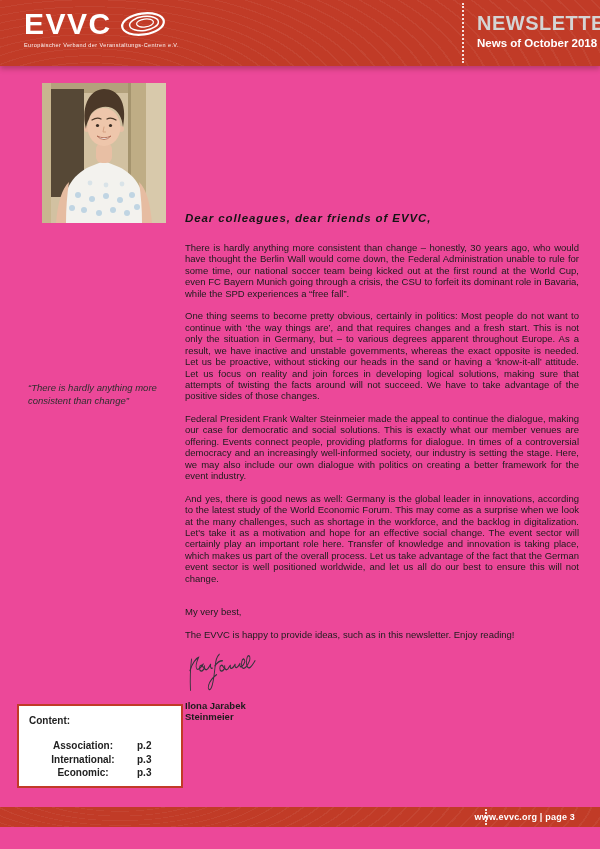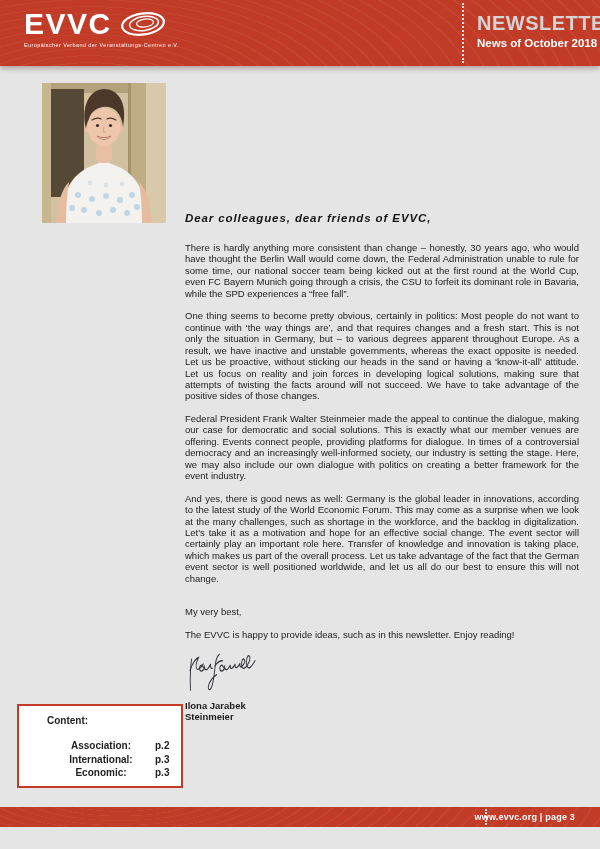--- a/index.html
+++ b/index.html
@@ -1,18 +1,18 @@
 <!DOCTYPE html>
 <html><head>
 <meta charset="utf-8">
 <style>
   * { margin:0; padding:0; box-sizing:border-box; }
   html,body { background:#ffffff; }
   .page {
-    position:relative; width:600px; height:849px; background:#e5e5e5;
+    position:relative; width:600px; height:849px; background:#ec4899;
     font-family:"Liberation Sans", sans-serif; overflow:hidden;
   }
 
   
   .header {
     position:absolute; left:0; top:0; width:600px; height:66px;
     background:
       repeating-radial-gradient(ellipse 900px 420px at 15% 170%,
         rgba(255,255,255,0.05) 0px, rgba(255,255,255,0.05) 2px,
         rgba(255,255,255,0) 2px, rgba(255,255,255,0) 15px),
@@ -50,21 +50,21 @@
   .main p.body-par {
     font-size:9.5px; line-height:11.45px; text-align:justify; margin:0 0 11px 0;
   }
   .valediction { margin-top:22px !important; text-align:left !important; }
   .signature-svg { display:block; margin:10px 0 4px -2px; }
   .sig-name, .sig-title { font-size:9.5px; font-weight:bold; line-height:11px; color:#1c1c1c; }
 
   
   .content-box {
     position:absolute; left:17px; top:704px; width:166px; height:84px;
-    border:2px solid #c13b27; padding:9px 10px 0 28px; background:#ffffff;
+    border:2px solid #c13b27; padding:9px 10px 0 10px; background:#ffffff;
   }
   .content-title { font-size:10px; font-weight:bold; color:#222222; margin-bottom:13px; }
   .content-row { display:flex; font-size:10px; font-weight:bold; color:#222222; line-height:13.5px;text-align:center; }
   .content-label { width:108px; }
 
   
   .footer {
     position:absolute; left:0; top:807px; width:600px; height:20px;
     background:
       repeating-radial-gradient(ellipse 900px 300px at 20% -120%,
@@ -139,20 +139,21 @@
     <circle cx="79" cy="46" r="3" fill="#e8bfa4"></circle>
     <ellipse cx="62" cy="44" rx="16.5" ry="19" fill="#eec6ab"></ellipse>
     <path d="M44 46 C38 20 50 6 62 6 C75 6 86 18 81 44 C80 34 76 28 70 25 C60 21 49 27 47 36 C45 40 44 43 44 46 Z" fill="#4b3828"></path>
     <path d="M50 37 Q55 34 59 36 M65 36 Q69 34 74 37" stroke="#4b3828" stroke-width="1.2" fill="none" stroke-linecap="round"></path>
     <circle cx="55.5" cy="42.5" r="1.6" fill="#3a2d24"></circle>
     <circle cx="68.5" cy="42.5" r="1.6" fill="#3a2d24"></circle>
     <path d="M62 44 L61 49 L63.5 49" stroke="#d6a183" stroke-width="1" fill="none" stroke-linecap="round"></path>
     <path d="M55 53 Q62 60 69 53 Q62 56.5 55 53 Z" fill="#ffffff" stroke="#b06a52" stroke-width="0.9"></path>
   </svg>
 
+  <div class="quote">“There is hardly anything more consistent than change”</div>
 
   <div class="main">
     <h1 class="salutation">Dear colleagues, dear friends of EVVC,</h1>
     <p class="body-par">There is hardly anything more consistent than change – honestly, 30 years ago, who would have thought the Berlin Wall would come down, the Federal Administration unable to rule for some time, our national soccer team being kicked out at the first round at the World Cup, even FC Bayern Munich going through a crisis, the CSU to forfeit its dominant role in Bavaria, while the SPD experiences a “free fall”.</p>
     <p class="body-par">One thing seems to become pretty obvious, certainly in politics: Most people do not want to continue with ‘the way things are’, and that requires changes and a fresh start. This is not only the situation in Germany, but – to various degrees apparent throughout Europe. As a result, we have inactive and unstable governments, whereas the exact opposite is needed. Let us be proactive, without sticking our heads in the sand or having a ‘know-it-all’ attitude. Let us focus on reality and join forces in developing logical solutions, making sure that attempts of twisting the facts around will not succeed. We have to take advantage of the positive sides of those changes.</p>
     <p class="body-par">Federal President Frank Walter Steinmeier made the appeal to continue the dialogue, making our case for democratic and social solutions. This is exactly what our member venues are offering. Events connect people, providing platforms for dialogue. In times of a controversial democracy and an increasingly well-informed society, our industry is setting the stage. Here, we may also include our own dialogue with politics on creating a better framework for the event industry.</p>
     <p class="body-par">And yes, there is good news as well: Germany is the global leader in innovations, according to the latest study of the World Economic Forum. This may come as a surprise when we look at the many challenges, such as shortage in the workforce, and the backlog in digitalization. Let's take it as a motivation and hope for an effective social change. The event sector will certainly play an important role here. Transfer of knowledge and innovation is taking place, which makes us part of the overall process. Let us take advantage of the fact that the German event sector is well positioned worldwide, and let us all do our best to ensure this will not change.</p>
     <p class="body-par valediction">My very best,</p>
     <p class="body-par">The EVVC is happy to provide ideas, such as in this newsletter. Enjoy reading!</p>
 

